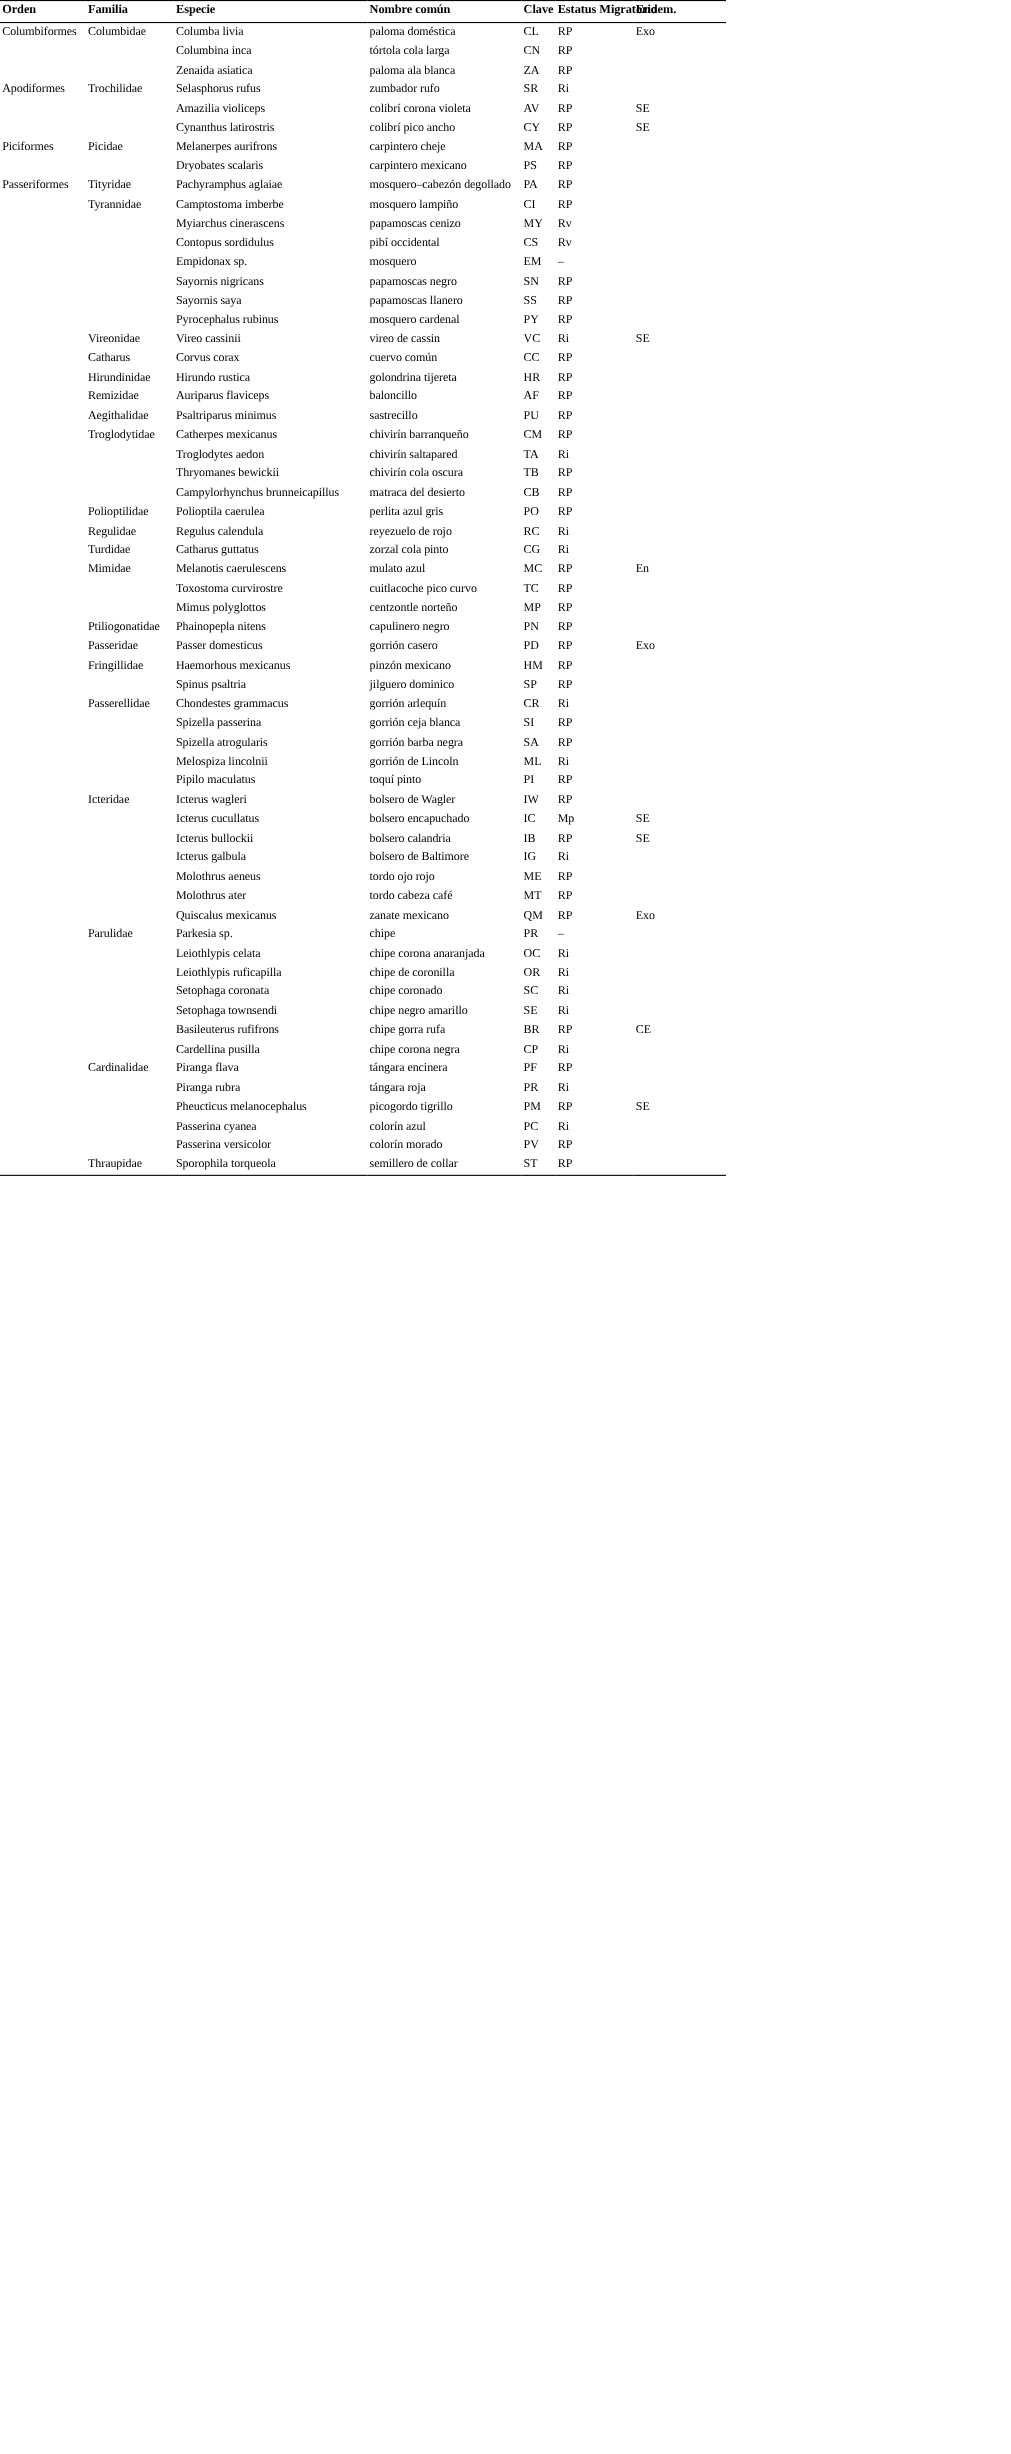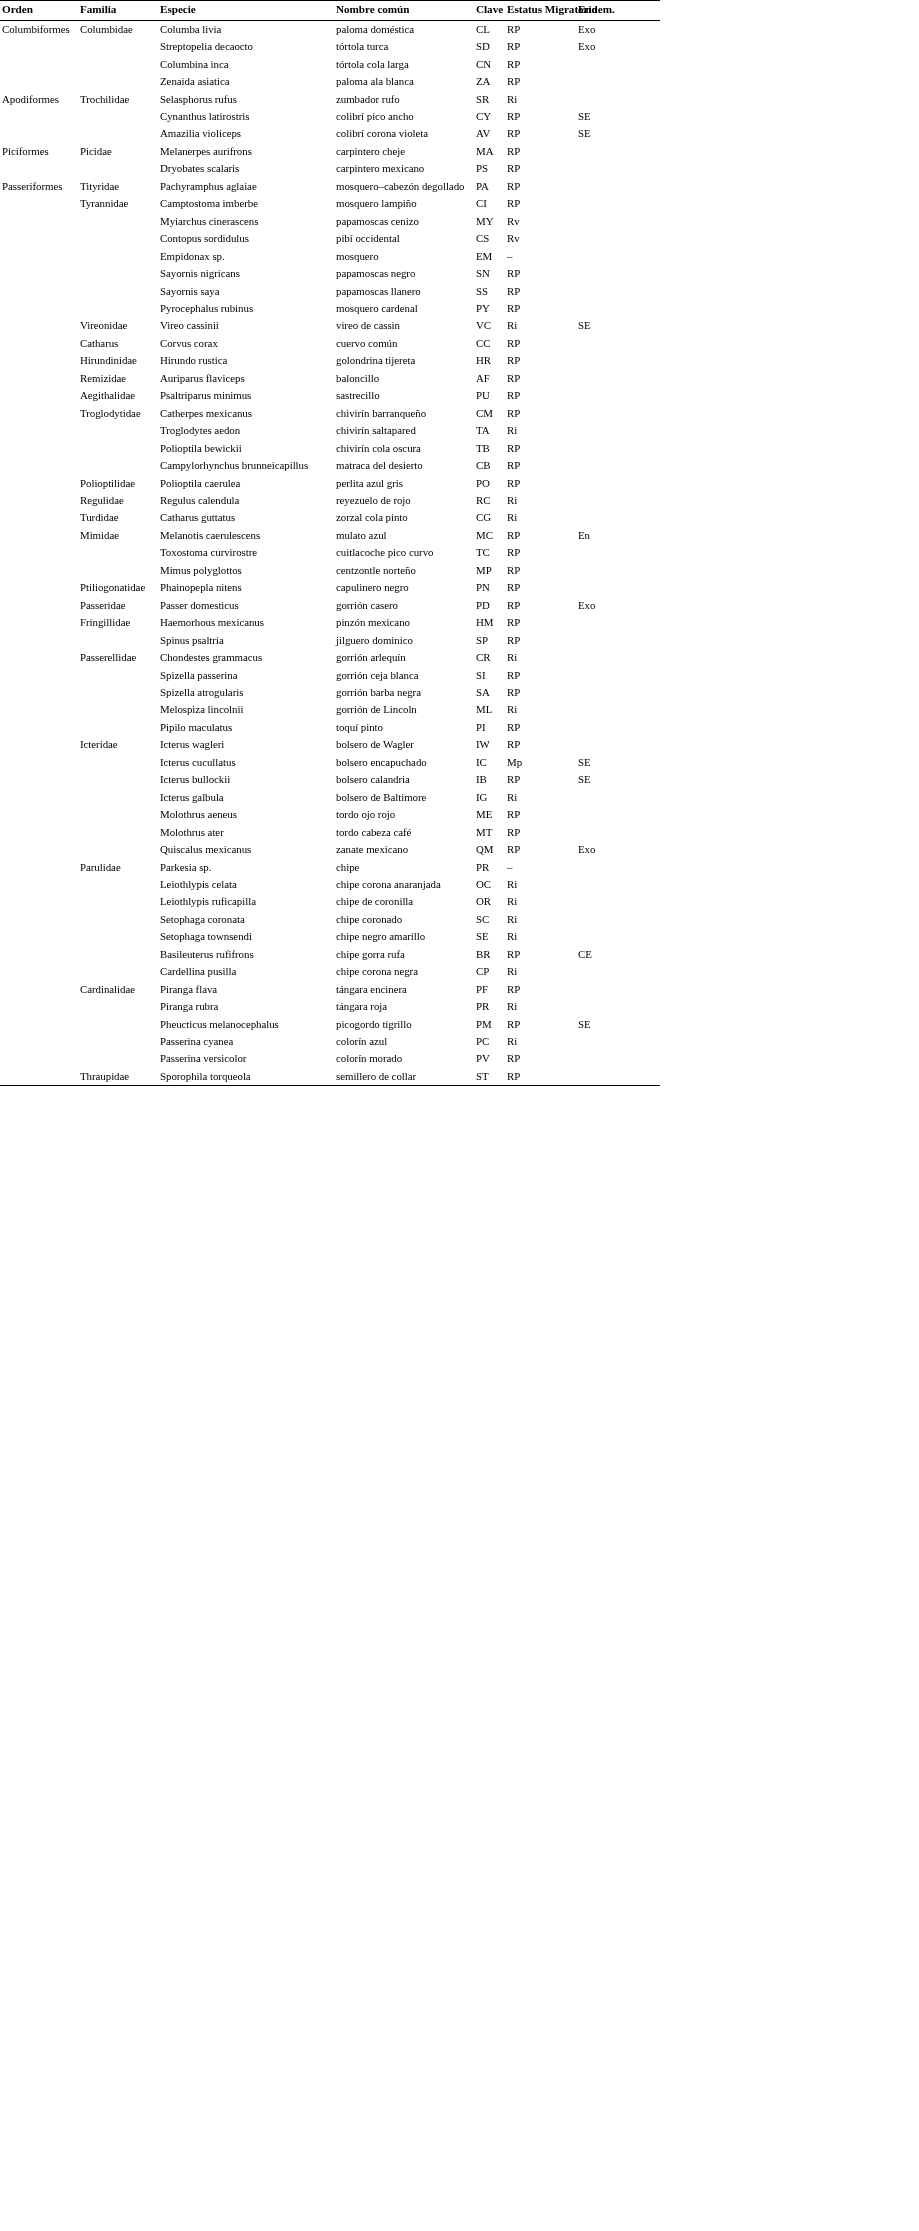--- a/index.html
+++ b/index.html
@@ -99,29 +99,20 @@
           <td class="cell-familia">Columbidae</td>
           <td class="cell-especie">Columba livia</td>
           <td class="cell-nombre">paloma doméstica</td>
           <td class="cell-clave">CL</td>
           <td class="cell-estatus">RP</td>
           <td class="cell-endem">Exo</td>
         </tr>
         <tr>
           <td class="cell-orden"></td>
           <td class="cell-familia"></td>
-          <td class="cell-especie">Streptopelia decaocto</td>
-          <td class="cell-nombre">tórtola turca</td>
-          <td class="cell-clave">SD</td>
-          <td class="cell-estatus">RP</td>
-          <td class="cell-endem">Exo</td>
-        </tr>
-        <tr>
-          <td class="cell-orden"></td>
-          <td class="cell-familia"></td>
           <td class="cell-especie">Columbina inca</td>
           <td class="cell-nombre">tórtola cola larga</td>
           <td class="cell-clave">CN</td>
           <td class="cell-estatus">RP</td>
           <td class="cell-endem"></td>
         </tr>
         <tr>
           <td class="cell-orden"></td>
           <td class="cell-familia"></td>
           <td class="cell-especie">Zenaida asiatica</td>
@@ -135,32 +126,32 @@
           <td class="cell-familia">Trochilidae</td>
           <td class="cell-especie">Selasphorus rufus</td>
           <td class="cell-nombre">zumbador rufo</td>
           <td class="cell-clave">SR</td>
           <td class="cell-estatus">Ri</td>
           <td class="cell-endem"></td>
         </tr>
         <tr>
           <td class="cell-orden"></td>
           <td class="cell-familia"></td>
+          <td class="cell-especie">Amazilia violiceps</td>
+          <td class="cell-nombre">colibrí corona violeta</td>
+          <td class="cell-clave">AV</td>
+          <td class="cell-estatus">RP</td>
+          <td class="cell-endem">SE</td>
+        </tr>
+        <tr>
+          <td class="cell-orden"></td>
+          <td class="cell-familia"></td>
           <td class="cell-especie">Cynanthus latirostris</td>
           <td class="cell-nombre">colibrí pico ancho</td>
           <td class="cell-clave">CY</td>
-          <td class="cell-estatus">RP</td>
-          <td class="cell-endem">SE</td>
-        </tr>
-        <tr>
-          <td class="cell-orden"></td>
-          <td class="cell-familia"></td>
-          <td class="cell-especie">Amazilia violiceps</td>
-          <td class="cell-nombre">colibrí corona violeta</td>
-          <td class="cell-clave">AV</td>
           <td class="cell-estatus">RP</td>
           <td class="cell-endem">SE</td>
         </tr>
         <tr>
           <td class="cell-orden">Piciformes</td>
           <td class="cell-familia">Picidae</td>
           <td class="cell-especie">Melanerpes aurifrons</td>
           <td class="cell-nombre">carpintero cheje</td>
           <td class="cell-clave">MA</td>
           <td class="cell-estatus">RP</td>
@@ -306,21 +297,21 @@
           <td class="cell-familia"></td>
           <td class="cell-especie">Troglodytes aedon</td>
           <td class="cell-nombre">chivirín saltapared</td>
           <td class="cell-clave">TA</td>
           <td class="cell-estatus">Ri</td>
           <td class="cell-endem"></td>
         </tr>
         <tr>
           <td class="cell-orden"></td>
           <td class="cell-familia"></td>
-          <td class="cell-especie">Polioptila bewickii</td>
+          <td class="cell-especie">Thryomanes bewickii</td>
           <td class="cell-nombre">chivirín cola oscura</td>
           <td class="cell-clave">TB</td>
           <td class="cell-estatus">RP</td>
           <td class="cell-endem"></td>
         </tr>
         <tr>
           <td class="cell-orden"></td>
           <td class="cell-familia"></td>
           <td class="cell-especie">Campylorhynchus brunneicapillus</td>
           <td class="cell-nombre">matraca del desierto</td>

